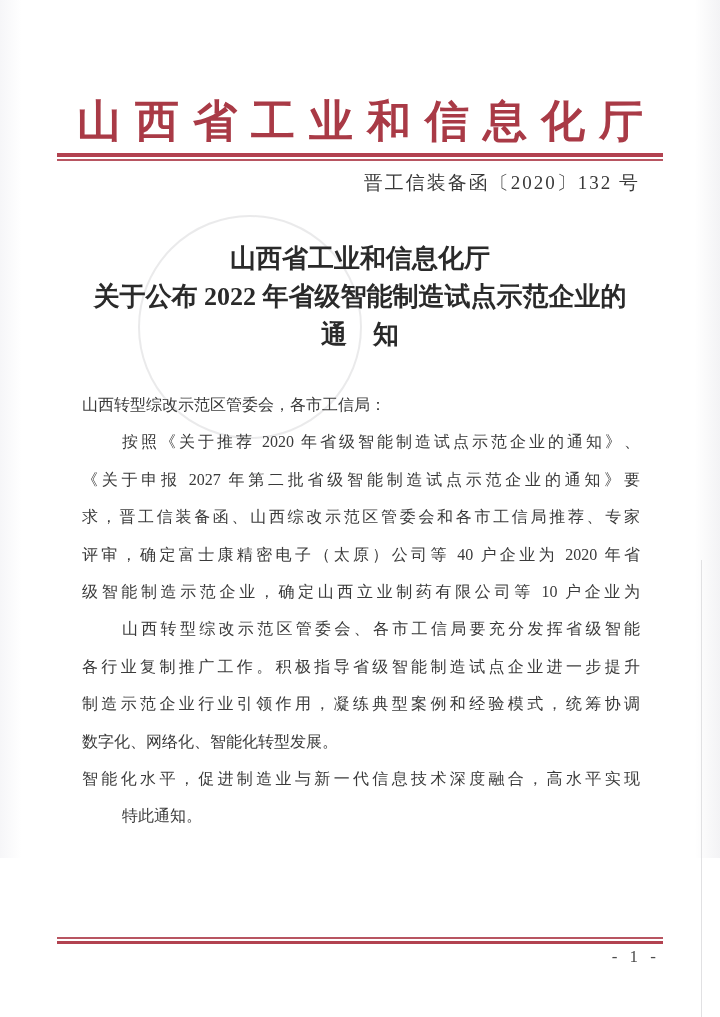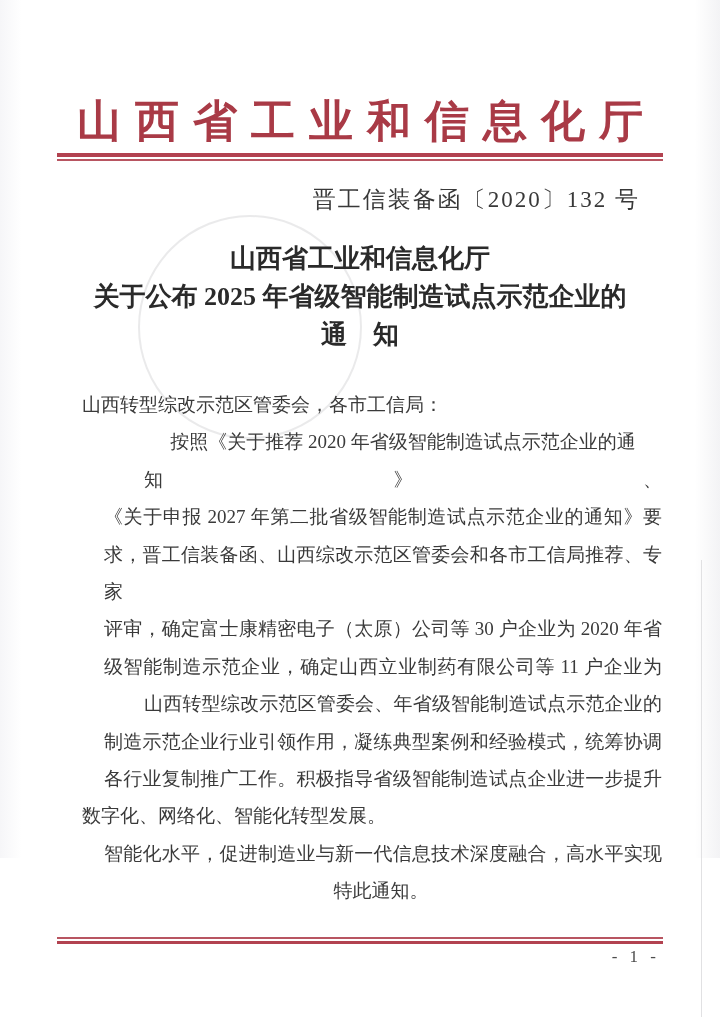--- a/index.html
+++ b/index.html
@@ -25,50 +25,49 @@
     color:#a93a46;
     white-space:nowrap;
   }
   .header-rule{
     position:absolute;top:153px;left:57px;width:606px;
   }
   .header-rule .bar-thick{height:4px;background:#b24250;}
   .header-rule .bar-gap{height:2px;background:transparent;}
   .header-rule .bar-thin{height:2px;background:#b85561;}
   .doc-number{
-    position:absolute;top:184px;right:80px;
-    font-size:23px;color:#383838;letter-spacing:2px;
+    position:absolute;top:170px;right:80px;
+    font-size:19px;color:#383838;letter-spacing:2px;
     white-space:nowrap;
   }
   
   .seal-watermark{
     position:absolute;left:138px;top:215px;width:220px;height:220px;
     border:2px solid #e3e3e4;border-radius:50%;
     opacity:.75;pointer-events:none;
   }
   
   .doc-title{
     position:absolute;top:240px;left:40px;width:640px;
     text-align:center;color:#2a2a2a;
     font-weight:bold;font-size:26px;line-height:38px;
   }
   .doc-title .t-line{white-space:nowrap;}
   
   .body-text{
     position:absolute;top:386px;left:82px;width:558px;
-    font-size:19px;line-height:37.4px;color:#3a3a3a;
+    font-size:16px;line-height:37.4px;color:#3a3a3a;
   }
   .line{width:558px;box-sizing:border-box;white-space:nowrap;}
   .line.fill{
     white-space:normal;
     text-align:justify;text-align-last:justify;
     text-justify:inter-character;
-    margin-left:22px;
   }
-  .line.ind{padding-left:40px;text-align:center;}
+  .line.ind{padding-left:40px;}
   
   .footer-rule{
     position:absolute;top:937px;left:57px;width:606px;
   }
   .footer-rule .bar-thin{height:2px;background:#b85561;}
   .footer-rule .bar-gap{height:2px;background:transparent;}
   .footer-rule .bar-thick{height:3px;background:#b24250;}
   .page-number{
     position:absolute;top:947px;right:60px;
     font-size:17px;color:#4c4c4c;letter-spacing:4px;
@@ -92,34 +91,34 @@
     <div class="bar-gap"></div>
     <div class="bar-thin"></div>
   </div>
 
   <div class="doc-number">晋工信装备函〔2020〕132 号</div>
 
   <div class="seal-watermark"></div>
 
   <div class="doc-title">
     <div class="t-line">山西省工业和信息化厅</div>
-    <div class="t-line">关于公布 2025 年省级智能制造试点示范企业的</div>
+    <div class="t-line">关于公布 2022 年省级智能制造试点示范企业的</div>
     <div class="t-line">通　知</div>
   </div>
 
   <div class="body-text">
     <div class="line">山西转型综改示范区管委会，各市工信局：</div>
     <div class="line ind fill">按照《关于推荐 2020 年省级智能制造试点示范企业的通知》、</div>
     <div class="line fill">《关于申报 2027 年第二批省级智能制造试点示范企业的通知》要</div>
     <div class="line fill">求，晋工信装备函、山西综改示范区管委会和各市工信局推荐、专家</div>
-    <div class="line fill">评审，确定富士康精密电子（太原）公司等 30 户企业为 2020 年省</div>
-    <div class="line fill">级智能制造示范企业，确定山西立业制药有限公司等 11 户企业为</div>
-    <div class="line ind fill">山西转型综改示范区管委会、年省级智能制造试点示范企业的</div>
+    <div class="line fill">评审，确定富士康精密电子（太原）公司等 40 户企业为 2020 年省</div>
+    <div class="line fill">级智能制造示范企业，确定山西立业制药有限公司等 10 户企业为</div>
+    <div class="line ind fill">山西转型综改示范区管委会、各市工信局要充分发挥省级智能</div>
+    <div class="line fill">各行业复制推广工作。积极指导省级智能制造试点企业进一步提升</div>
     <div class="line fill">制造示范企业行业引领作用，凝练典型案例和经验模式，统筹协调</div>
-    <div class="line fill">各行业复制推广工作。积极指导省级智能制造试点企业进一步提升</div>
     <div class="line">数字化、网络化、智能化转型发展。</div>
     <div class="line fill">智能化水平，促进制造业与新一代信息技术深度融合，高水平实现</div>
     <div class="line ind">特此通知。</div>
   </div>
 
   <div class="footer-rule">
     <div class="bar-thin"></div>
     <div class="bar-gap"></div>
     <div class="bar-thick"></div>
   </div>

